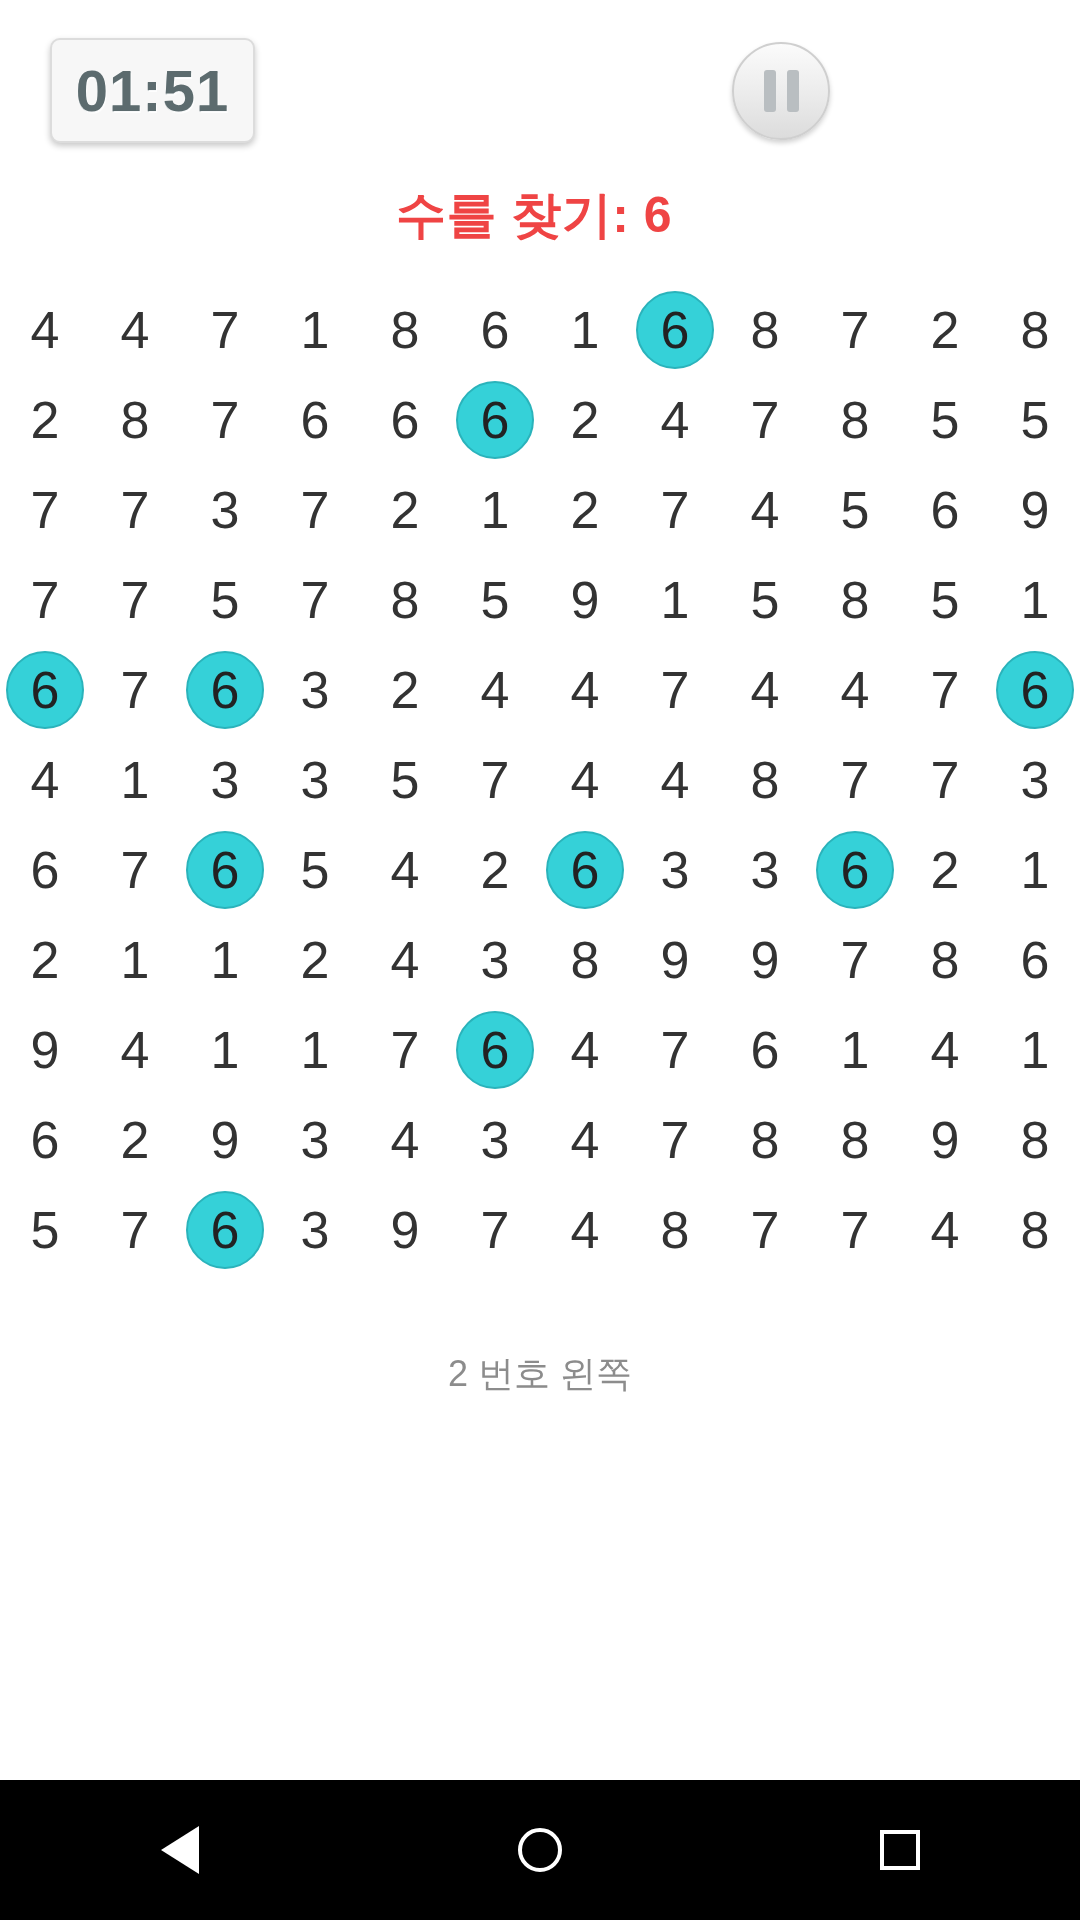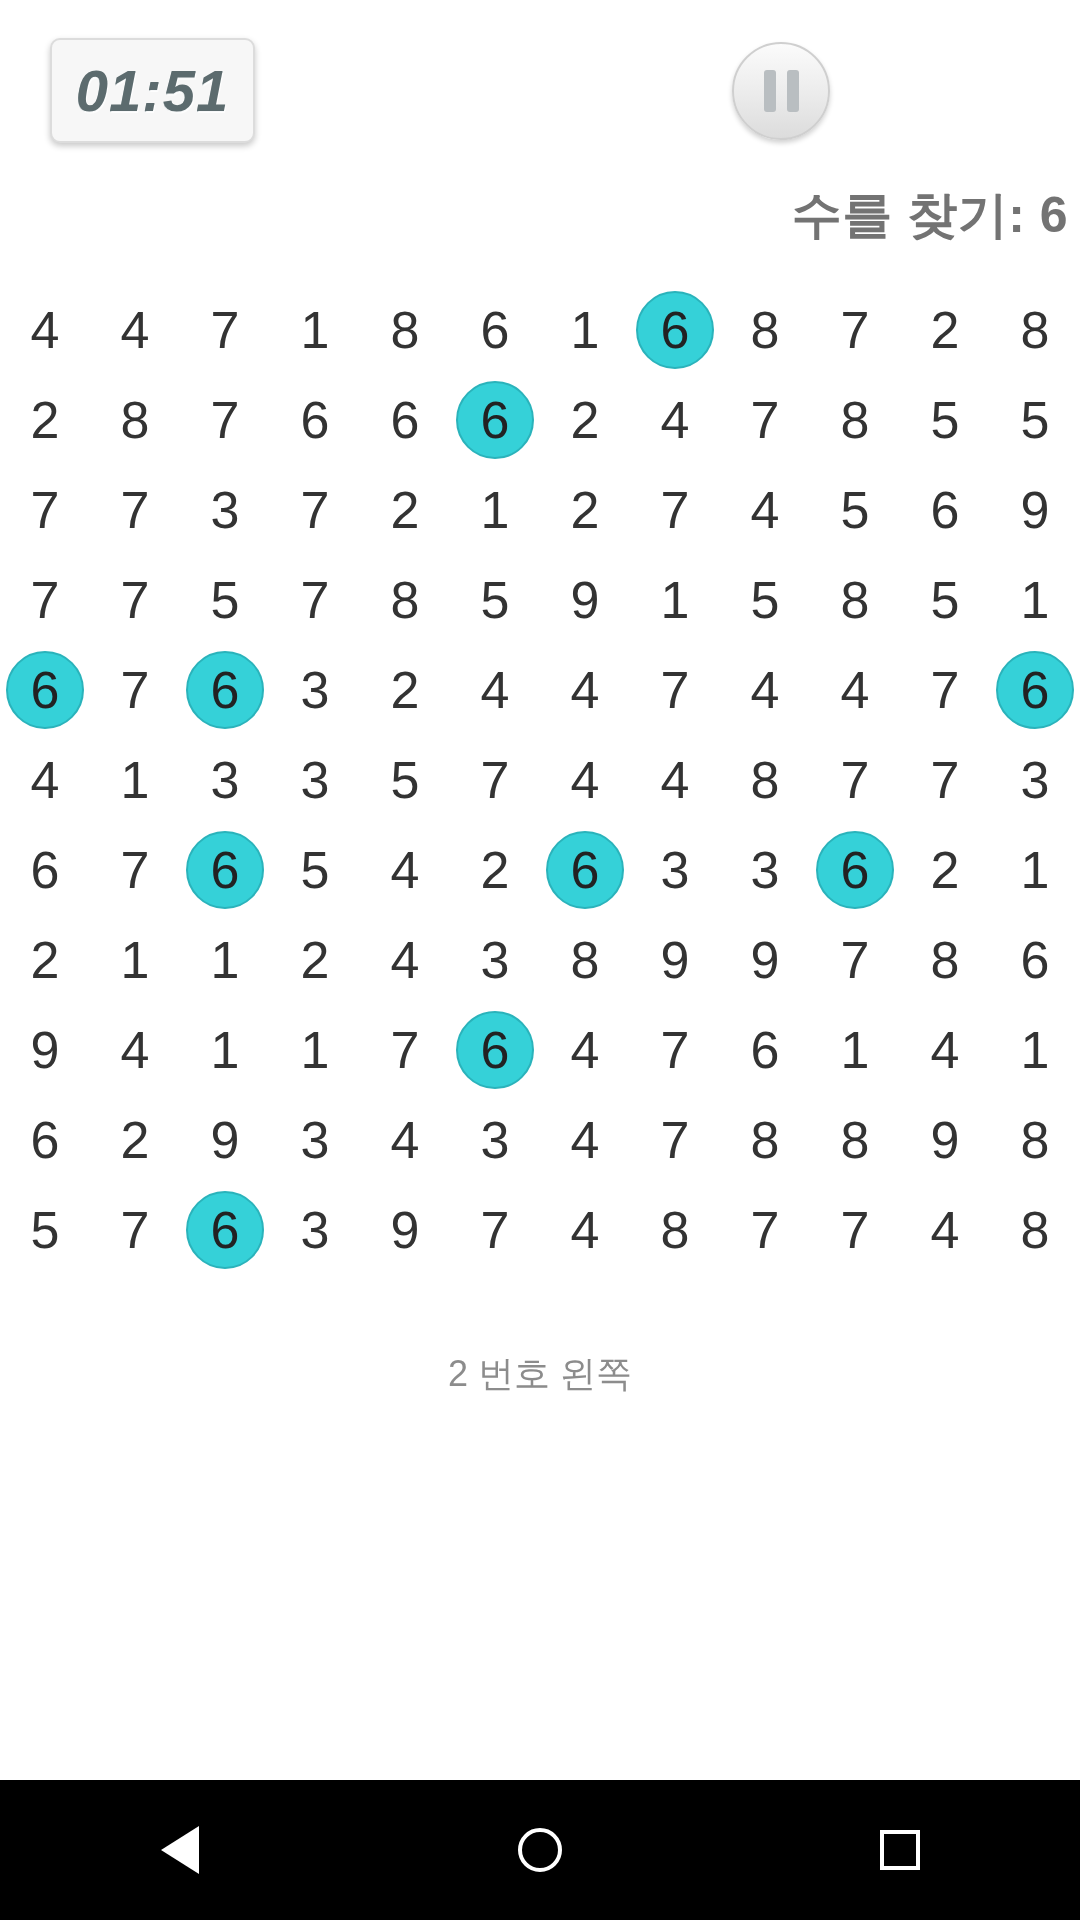--- a/index.html
+++ b/index.html
@@ -16,21 +16,20 @@
     height: 1920px;
     background: #ffffff;
   }
 
   
   .topbar {
     position: absolute;
     top: 0; left: 0;
     width: 880px;
     height: 175px;
-    font-style: italic;
   }
   .timer-box {
     position: absolute;
     left: 50px;
     top: 38px;
     width: 205px;
     height: 105px;
     background: #f7f7f7;
     border: 2px solid #dcdcdc;
     border-radius: 10px;
@@ -67,24 +66,24 @@
     background: #b9bec1;
     border-radius: 3px;
   }
 
   
   .title {
     position: absolute;
     top: 182px;
     left: 0;
     width: 1068px;
-    text-align: right;
+    text-align: center;
     font-size: 50px;
     font-weight: bold;
-    color: #737373;
+    color: #ef4444;
     letter-spacing: 0.5px;
   }
 
   
   .grid {
     position: absolute;
     top: 285px;
     left: 0;
     width: 1080px;
     display: grid;

